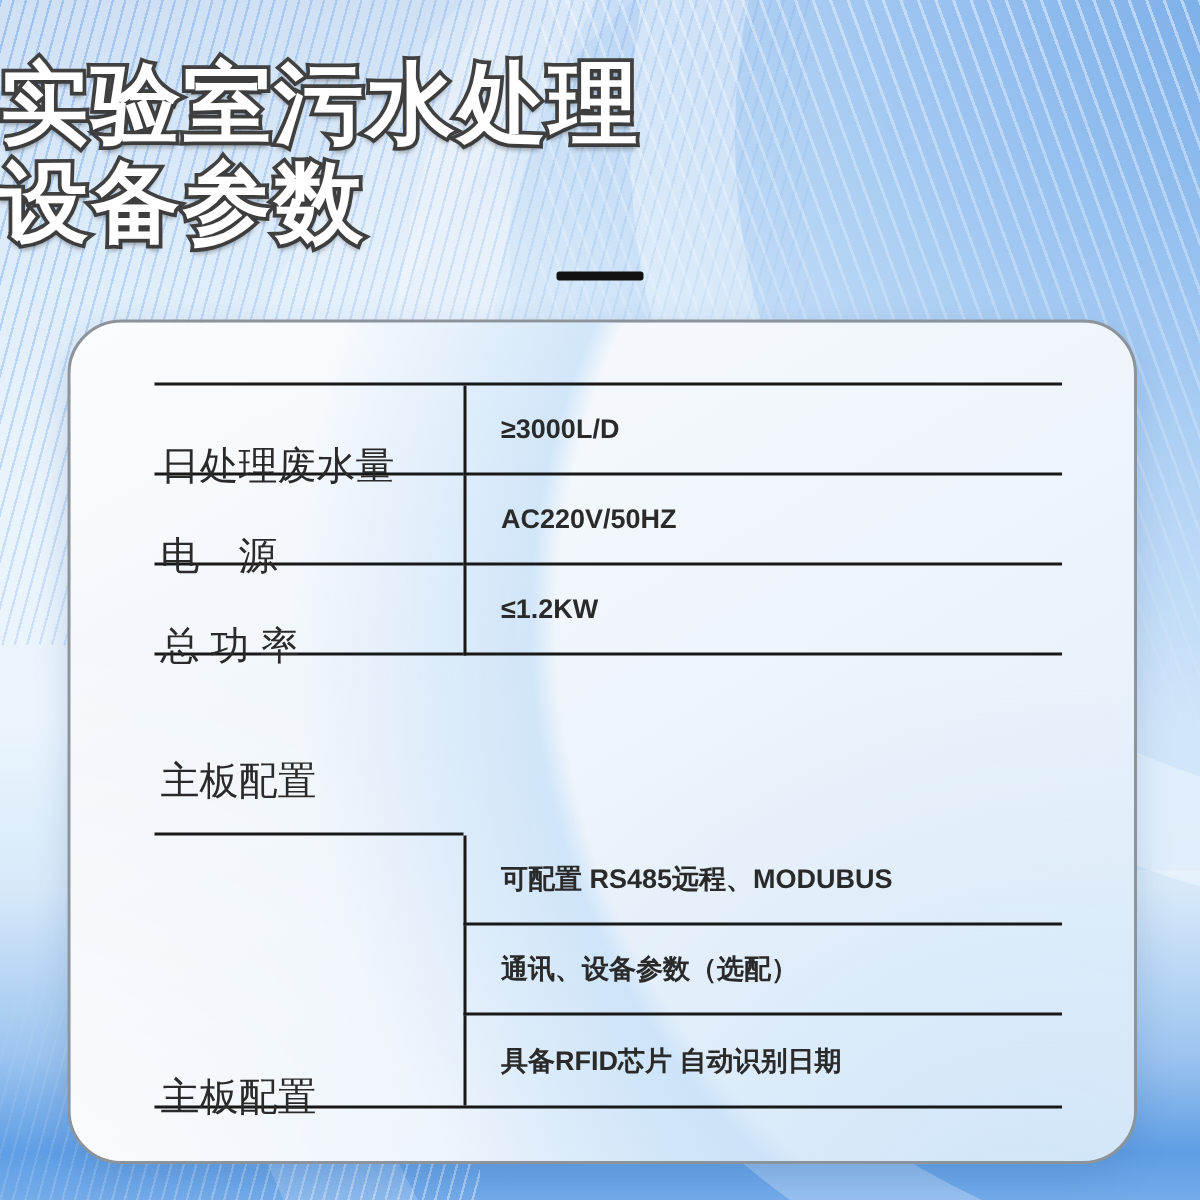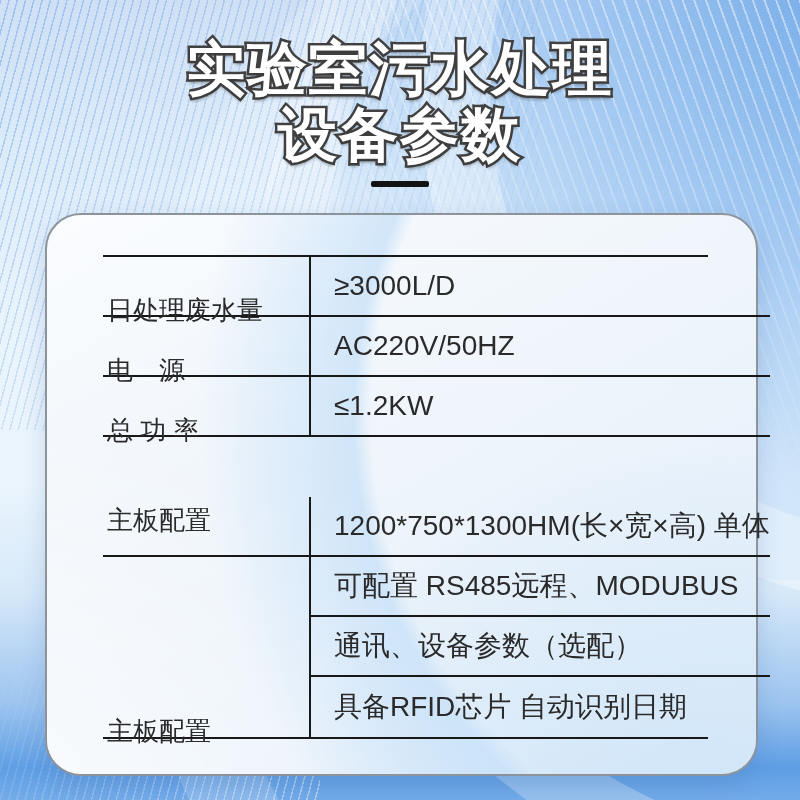--- a/index.html
+++ b/index.html
@@ -29,21 +29,21 @@
     -webkit-mask-image:linear-gradient(200deg,rgba(0,0,0,.85),transparent 80%);
     mask-image:linear-gradient(200deg,rgba(0,0,0,.85),transparent 80%);
   }
   .stripes-bottomleft{
     position:absolute;bottom:0;left:0;width:320px;height:280px;pointer-events:none;
     background:repeating-linear-gradient(105deg,rgba(255,255,255,.55) 0 1.5px,transparent 1.5px 8px);
     -webkit-mask-image:linear-gradient(315deg,rgba(0,0,0,.75),transparent 78%);
     mask-image:linear-gradient(315deg,rgba(0,0,0,.75),transparent 78%);
   }
   
-  .title-wrap{position:absolute;top:36px;left:0;width:100%;text-align:center;}
+  .title-wrap{position:absolute;top:36px;left:0;width:100%;}
   .title{
     margin:0;font-size:59px;line-height:66px;font-weight:bold;letter-spacing:2px;
     color:#ffffff;
     -webkit-text-stroke:5px #414141;paint-order:stroke fill;
     text-shadow:0 4px 3px rgba(55,55,55,.40);
   }
   .title-dash{width:58px;height:6px;background:#121212;border-radius:2px;margin:13px auto 0;}
   
   .card{
     position:absolute;left:45px;top:213px;width:709px;height:559px;
@@ -64,21 +64,21 @@
     display:grid;grid-template-columns:206px 1fr;grid-auto-rows:60px;
     border-top:2px solid #181818;border-bottom:2px solid #181818;
     color:#2a2a2a;
   }
   .cell{display:flex;align-items:center;box-sizing:border-box;}
   .cell-label{font-size:26px;font-weight:500;padding-left:4px;border-bottom:2px solid #181818;margin-top:48px;}
   .cell-label.small{font-size:19.5px;letter-spacing:0;}
   .cell-label.span2{grid-row:span 2;}
   .cell-label.last,.cell-value.last{border-bottom:none;}
   .cell-value{
-    font-size:28px;font-weight:400;padding-left:23px;
+    font-size:18px;font-weight:700;padding-left:23px;
     border-left:2px solid #181818;border-bottom:2px solid #181818;
     white-space:nowrap;overflow:visible;
   }
   .l0{grid-row:1}.l1{grid-row:2}.l2{grid-row:3}.l3{grid-row:4}.l4{grid-row:5}
   .l5{grid-row:6 / span 2}.l7{grid-row:8}
   .v0{grid-row:1}.v1{grid-row:2}.v2{grid-row:3}.v3{grid-row:4}.v4{grid-row:5}
   .v5{grid-row:6}.v6{grid-row:7}.v7{grid-row:8}
   .v0,.v1,.v2,.v3,.v4,.v5,.v6,.v7{grid-column:2;}
 </style>
 </head>
@@ -107,21 +107,20 @@
     <div class="cell cell-label l0">日处理废水量</div>
     <div class="cell cell-value v0">≥3000L/D</div>
 
     <div class="cell cell-label l1">电　源</div>
     <div class="cell cell-value v1">AC220V/50HZ</div>
 
     <div class="cell cell-label l2">总 功 率</div>
     <div class="cell cell-value v2">≤1.2KW</div>
 
 
-    <div class="cell cell-value v4">1200*750*1300HM(长×宽×高) 单体</div>
 
     <div class="cell cell-label span2 l5">主板配置</div>
     <div class="cell cell-value v5">可配置 RS485远程、MODUBUS</div>
     <div class="cell cell-value v6">通讯、设备参数（选配）</div>
 
     <div class="cell cell-label last l7">主板配置</div>
     <div class="cell cell-value last v7">具备RFID芯片 自动识别日期</div>
   </div>
 </div>
 

